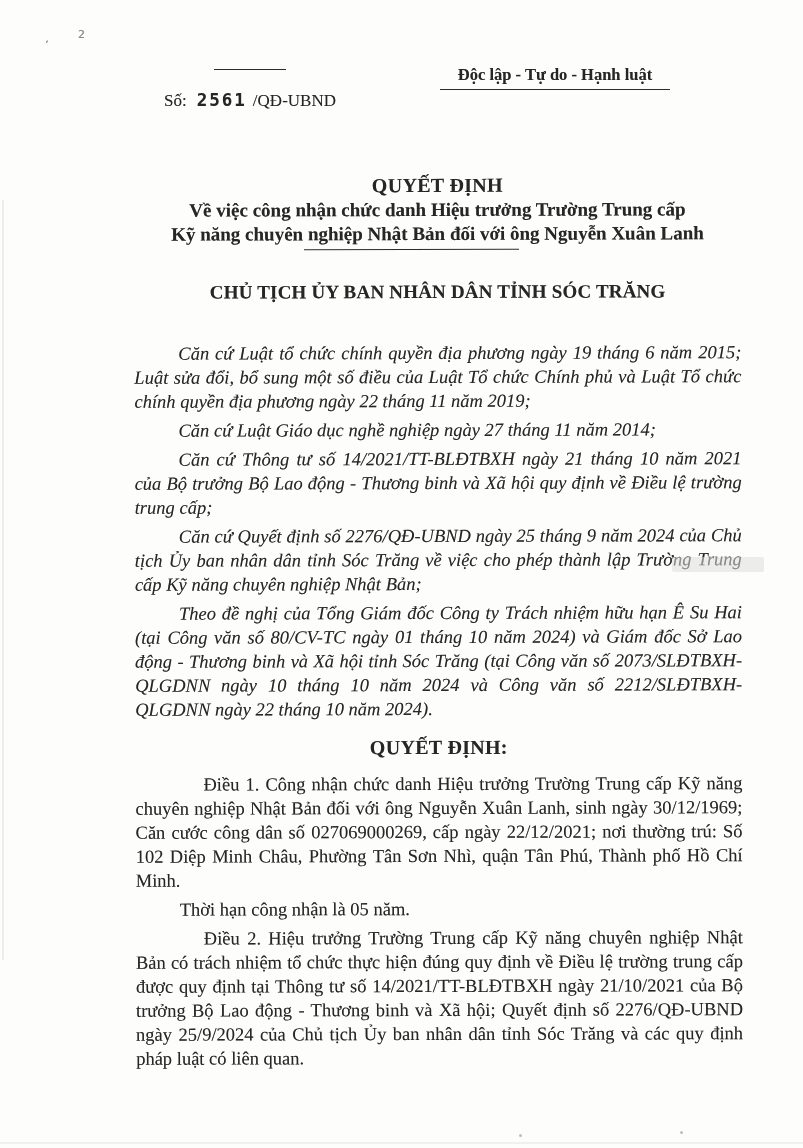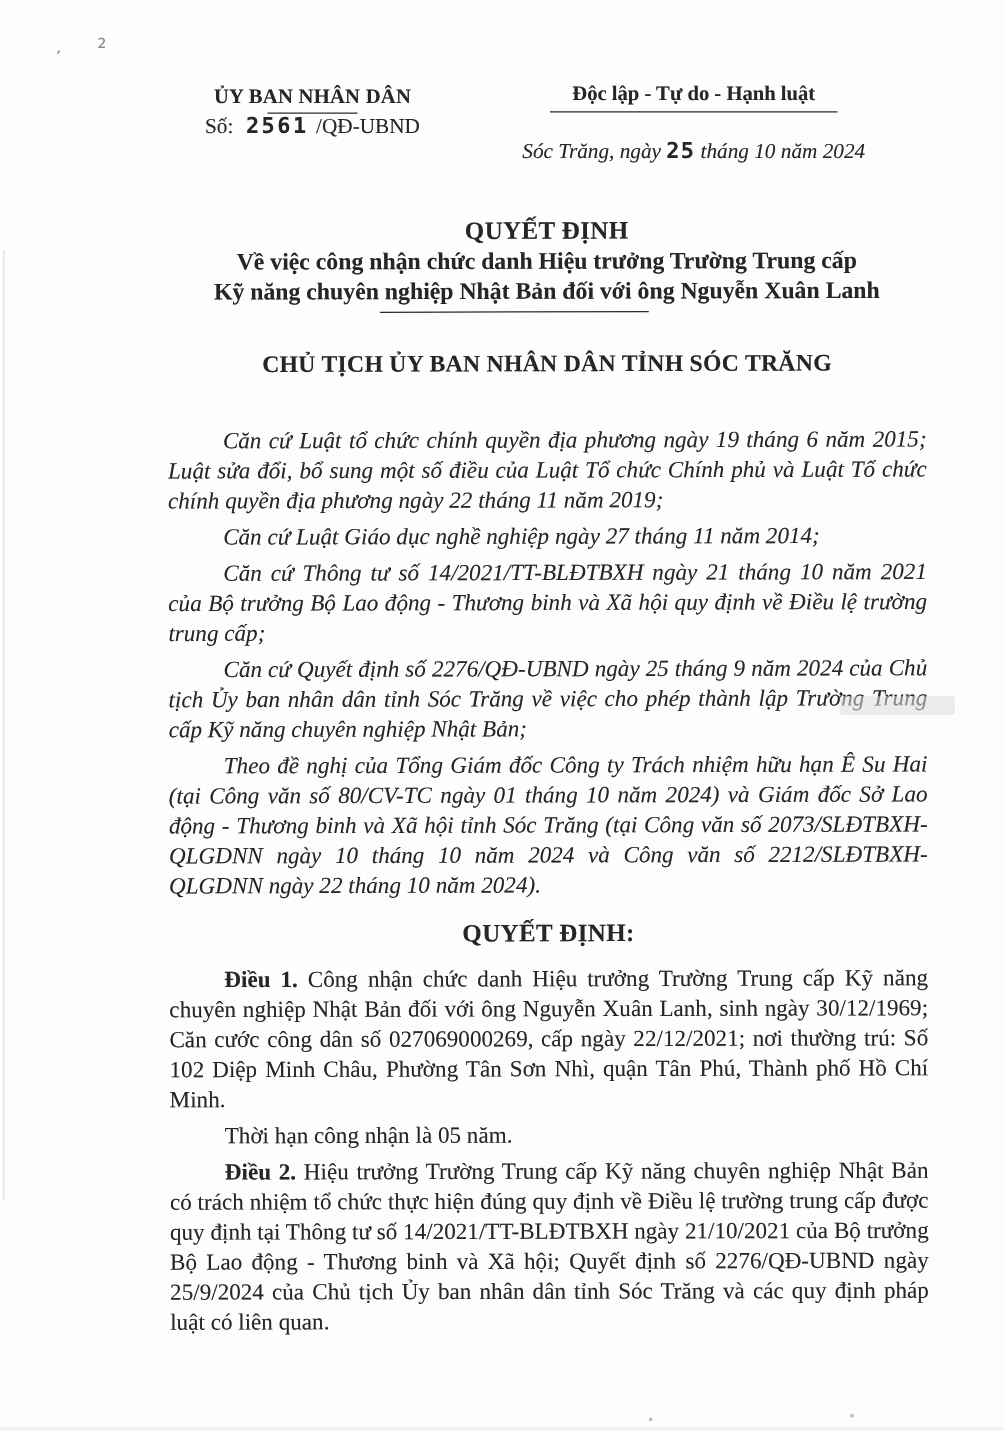--- a/index.html
+++ b/index.html
@@ -28,21 +28,21 @@
 
   
   .header-left{position:absolute;left:128px;top:66px;width:244px;text-align:center;}
   .header-right{position:absolute;left:363px;top:64px;width:384px;text-align:center;}
   .org-line{font-weight:bold;font-size:16.5px;line-height:21px;letter-spacing:0.2px;}
   .motto-line1{font-weight:bold;font-size:17px;line-height:22px;}
   .motto-line2{font-weight:bold;font-size:16.5px;line-height:22px;}
   .rule{height:0;border-bottom:1.6px solid #2b2b2b;margin:3px auto 0;}
   .rule-short{width:72px;}
   .rule-long{width:230px;}
-  .doc-number{font-size:17px;white-space:nowrap;}
+  .doc-number{margin-top:20px;font-size:17px;white-space:nowrap;}
   .typed{font-family:"DejaVu Sans Mono",monospace;font-weight:bold;font-size:17.5px;letter-spacing:2px;}
   .doc-number .typed{margin:0 6px 0 10px;}
   .dateline{margin-top:21px;font-style:italic;font-size:17px;white-space:nowrap;}
   .dateline .typed{font-style:normal;letter-spacing:1px;}
 
   
   .main{
     position:absolute;left:135px;top:172px;width:607px;
     transform:rotate(-0.15deg);
   }
@@ -55,52 +55,46 @@
   .preamble{margin-top:37px;}
   p.body-para{
     margin:0 0 5px 0;
     font-size:18.5px;line-height:24px;
     text-align:justify;text-indent:44px;
   }
   .preamble p.body-para{font-style:italic;}
 
   .decision-heading{text-align:center;font-weight:bold;font-size:20px;line-height:24px;margin:14px 0 13px 0;letter-spacing:0.3px;}
 
-  .articles p.body-para strong{font-weight:bold;}
+  .articles p.body-para strong{font-weight:normal;margin-left:24px;}
 
   
   .smudge{position:absolute;left:672px;top:557px;width:92px;height:15px;background:#dededa;opacity:0.55;border-radius:2px;}
   .speck{position:absolute;background:#bdbdb9;border-radius:50%;}
   .speck1{left:519px;top:1134px;width:3px;height:3px;}
   .speck2{left:680px;top:1131px;width:3px;height:3px;}
 </style>
 </head>
 <body>
 
 <div class="page ink">
 
   <span class="corner-mark mark-comma">,</span>
   <span class="corner-mark mark-pagenum">2</span>
 
   <div class="header-left">
-    <div class="org-line">ỦY BAN NHÂN DÂN</div>
     <div class="rule rule-short"></div>
     <div class="doc-number">
       <span>Số:</span><span class="typed">2561</span><span>/QĐ-UBND</span>
     </div>
   </div>
 
   <div class="header-right">
     <div class="motto-line2">Độc lập - Tự do - Hạnh luật</div>
     <div class="rule rule-long"></div>
-    <div class="dateline">
-      <span>Sóc Trăng, ngày</span>
-      <span class="typed">25</span>
-      <span>tháng 10 năm 2024</span>
-    </div>
   </div>
 
   <div class="main">
 
     <div class="title-block">
       <div class="doc-type">QUYẾT ĐỊNH</div>
       <div class="subtitle">Về việc công nhận chức danh Hiệu trưởng Trường Trung cấp</div>
       <div class="subtitle">Kỹ năng chuyên nghiệp Nhật Bản đối với ông Nguyễn Xuân Lanh</div>
       <div class="title-rule"></div>
     </div>

